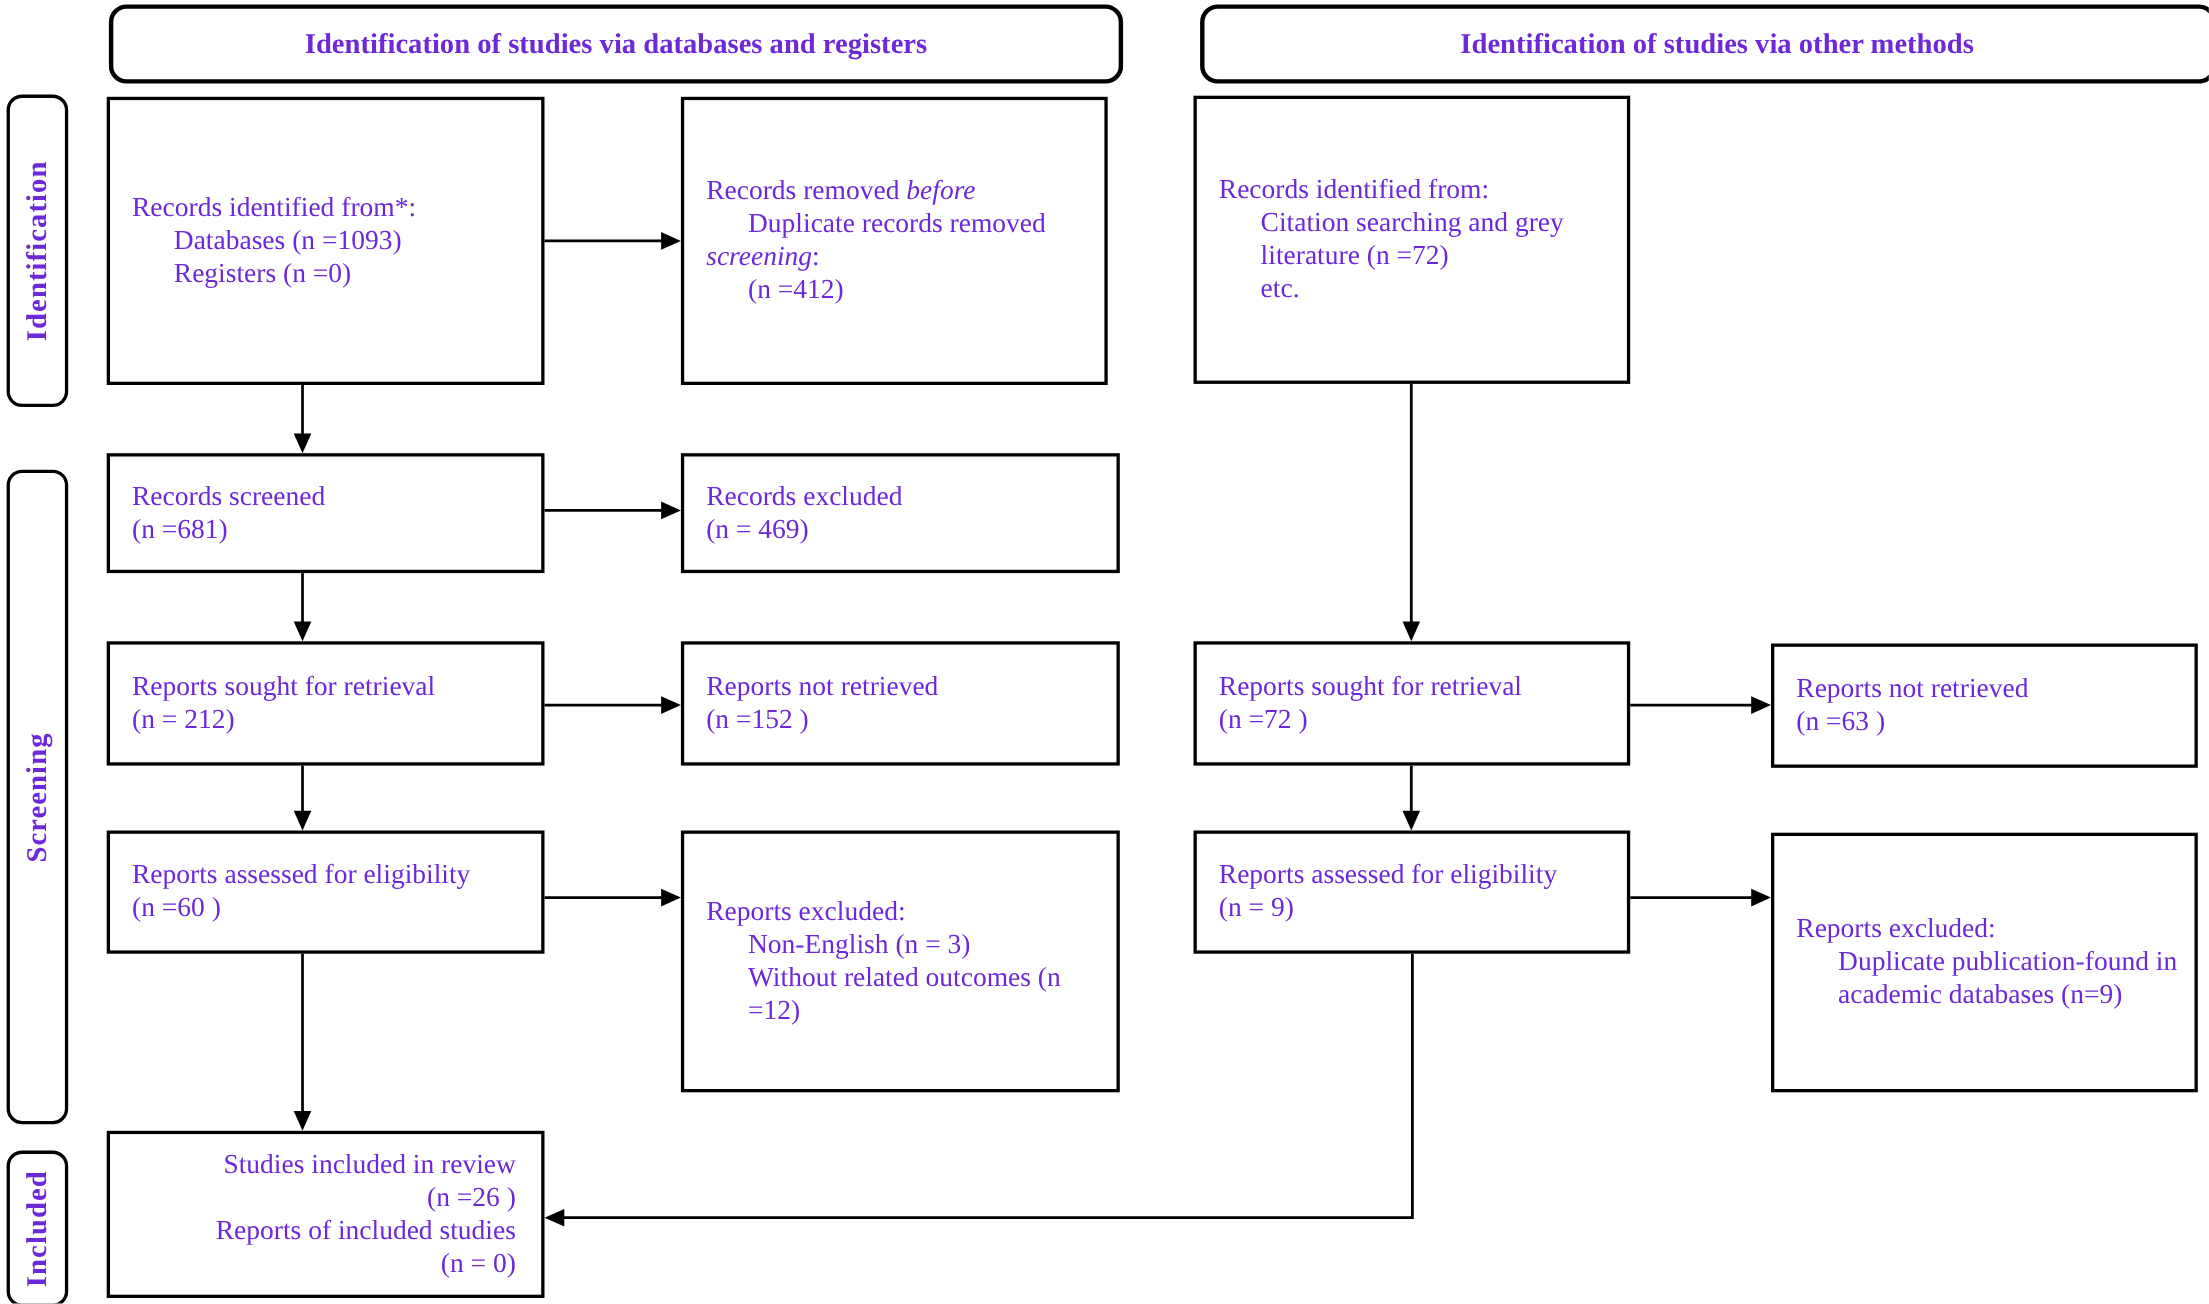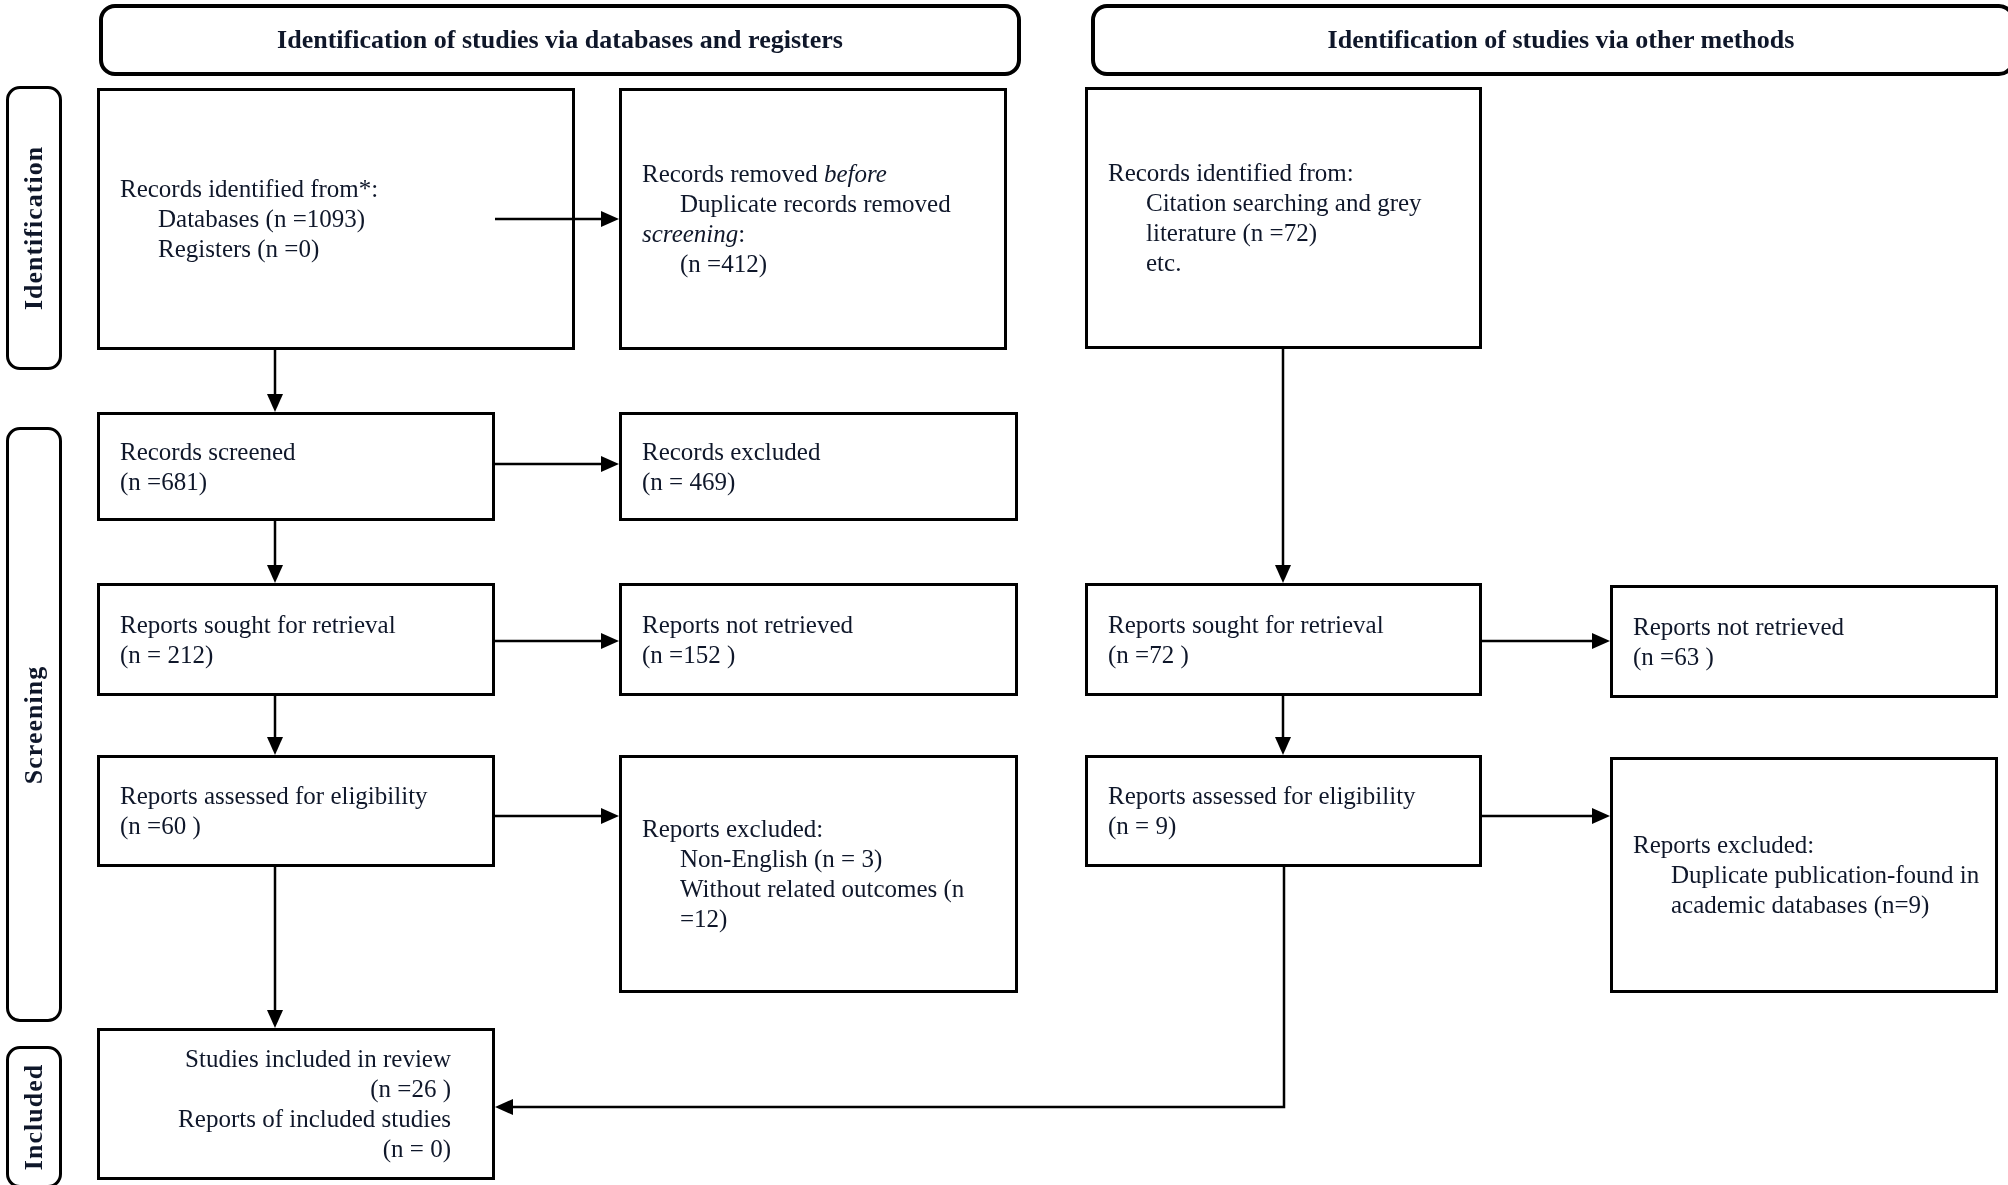--- a/index.html
+++ b/index.html
@@ -2,21 +2,21 @@
 <html><head>
 <meta charset="utf-8">
 <style>
   html, body { margin: 0; padding: 0; background: #ffffff; }
   #canvas {
     position: relative;
     width: 2008px;
     height: 1185px;
     background: #ffffff;
     font-family: "Liberation Serif", "DejaVu Serif", serif;
-    color: #0f172a;
+    color: #6d28d9;
   }
   .pill {
     position: absolute;
     border: 3px solid #000;
     border-radius: 14px;
     background: #fff;
     display: flex;
     align-items: center;
     justify-content: center;
   }
@@ -46,21 +46,21 @@
     box-sizing: border-box;
     display: flex;
     flex-direction: column;
     justify-content: center;
     padding: 6px 10px 6px 20px;
     font-size: 25px;
     line-height: 30px;
   }
   .box .indent { margin-left: 38px; }
   .box .it { font-style: italic; }
-  .box.align-right { text-align: right; padding-right: 41px; }
+  .box.align-right { text-align: right; padding-right: 23px; }
   #arrows {
     position: absolute;
     left: 0; top: 0;
     width: 2008px; height: 1185px;
     pointer-events: none;
   }
   #arrows line, #arrows polyline { stroke: #000; stroke-width: 2.5; fill: none; }
   #arrows polygon { fill: #000; stroke: none; }
 </style>
 </head>
@@ -74,21 +74,21 @@
   <div class="pill" style="left:6px; top:86px; width:50px; height:278px;">
     <span class="vlabel">Identification</span>
   </div>
   <div class="pill" style="left:6px; top:427px; width:50px; height:589px;">
     <span class="vlabel">Screening</span>
   </div>
   <div class="pill" style="left:6px; top:1046px; width:50px; height:136px;">
     <span class="vlabel">Included</span>
   </div>
 
-  <div class="box" style="left:97px; top:88px; width:478px; height:262px;">
+  <div class="box" style="left:97px; top:88px; width:398px; height:262px;">
     <div class="line">Records identified from*:</div>
     <div class="line indent">Databases (n =1093)</div>
     <div class="line indent">Registers (n =0)</div>
   </div>
 
   <div class="box" style="left:619px; top:88px; width:388px; height:262px;">
     <div class="line"><span>Records removed </span><span class="it">before</span></div>
     <div class="line indent">Duplicate records removed</div>
     <div class="line"><span class="it">screening</span><span>:</span></div>
     <div class="line indent">(n =412)</div>

